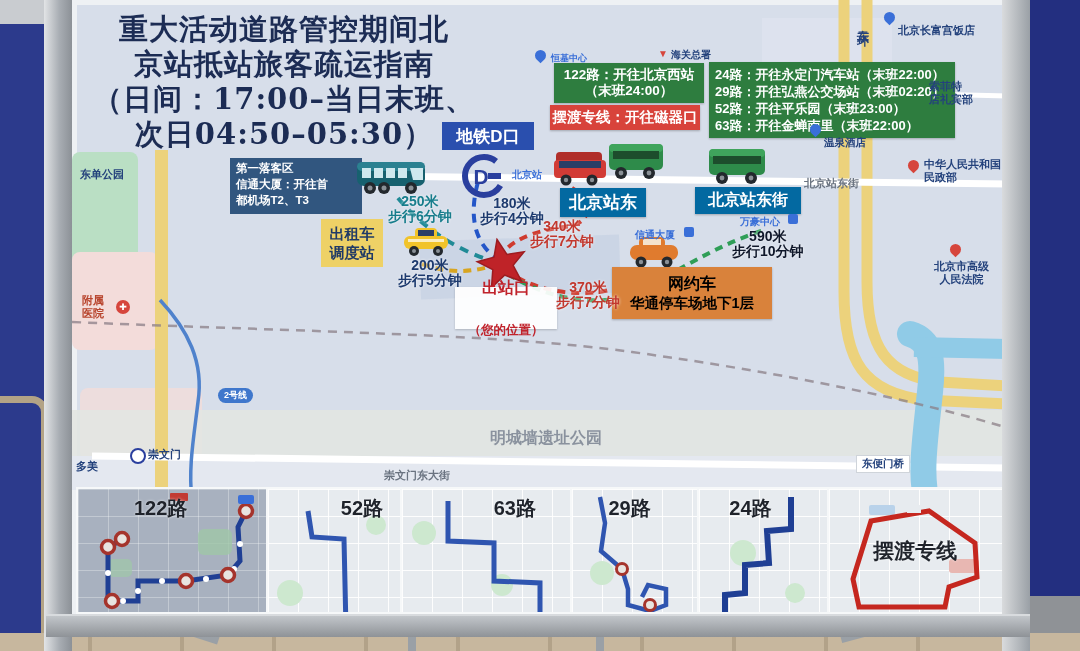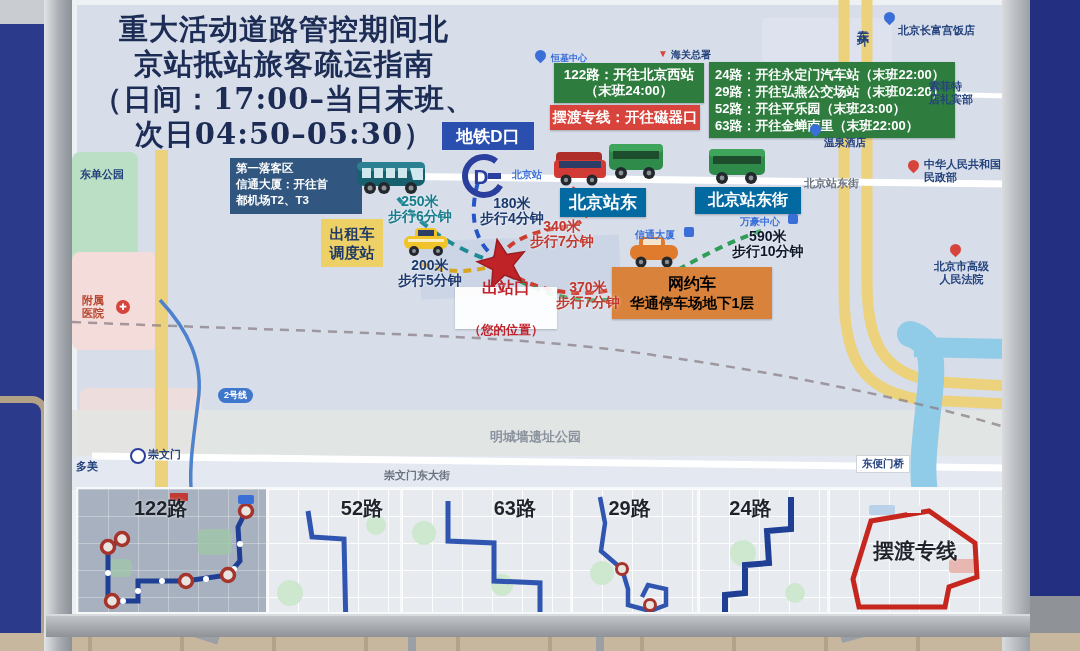--- a/index.html
+++ b/index.html
@@ -44,21 +44,21 @@
   .whitebox{background:rgba(255,255,255,.93);color:#c0232c;font-weight:bold;text-align:center;
             display:flex;flex-direction:column;align-items:center;justify-content:center;
             box-shadow:0 1px 2px rgba(0,0,0,.2);}
   
   .dist{display:flex;flex-direction:column;align-items:center;font-weight:bold;
         font-size:14px;line-height:15px;text-shadow:0 0 3px rgba(255,255,255,.8);}
   .teal{color:#177d8c}.navy{color:#1d3a6e}.redtx{color:#c2382e}.darktx{color:#0f172a}
   
   .poi{color:#24427c;font-size:11px;line-height:13px;font-weight:bold;white-space:nowrap;}
   .road{color:#6a7380;font-size:11px;font-weight:bold;white-space:nowrap;}
-  .greytx{color:#8a929e;font-size:13px;font-weight:bold;white-space:nowrap;}
+  .greytx{color:#8a929e;font-size:16px;font-weight:bold;white-space:nowrap;}
   .bluetx{color:#3a6fd8;font-size:10px;font-weight:bold;white-space:nowrap;}
   .vert{writing-mode:vertical-rl;letter-spacing:3px;}
   .pin{width:11px;height:11px;border-radius:50% 50% 50% 0;transform:rotate(-45deg);display:inline-block;}
   .pin.blue{background:#3a6fd8}.pin.red{background:#d6453c}
   .sq{width:10px;height:10px;border-radius:2px;background:#3a6fd8;display:inline-block;}
   .hosp{width:14px;height:14px;border-radius:50%;background:#d6453c;color:#fff;font-size:9px;
         display:inline-flex;align-items:center;justify-content:center;font-weight:bold;}
   .roundel{width:12px;height:12px;border-radius:50%;border:2px solid #2a3f9e;background:#fff;display:inline-block;}
   .badge2{background:#3f77cc;color:#fff;font-size:9px;font-weight:bold;border-radius:8px;
           padding:1px 6px;white-space:nowrap;}

